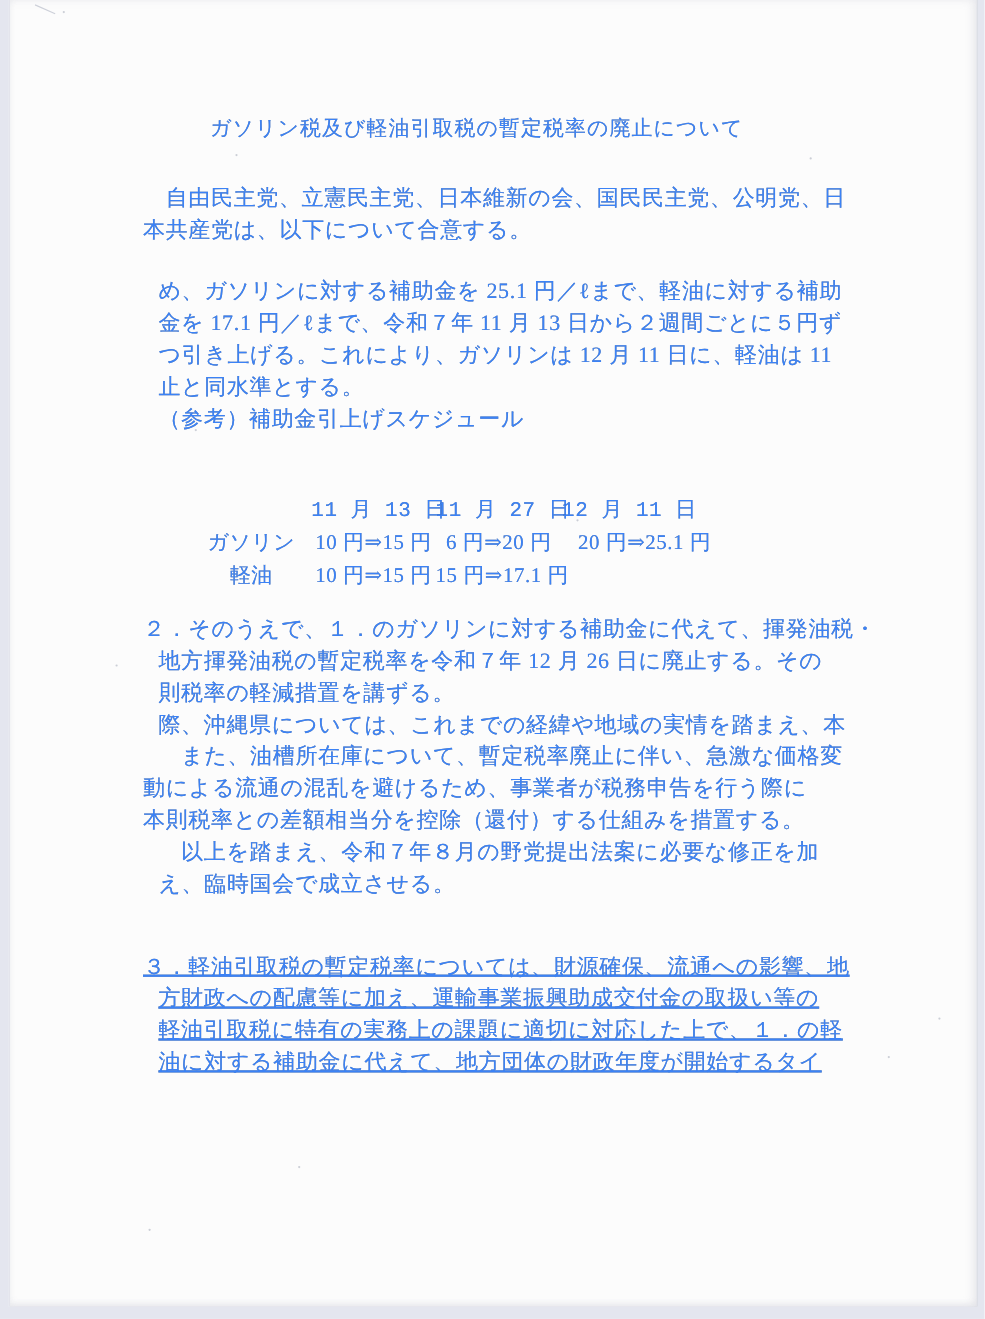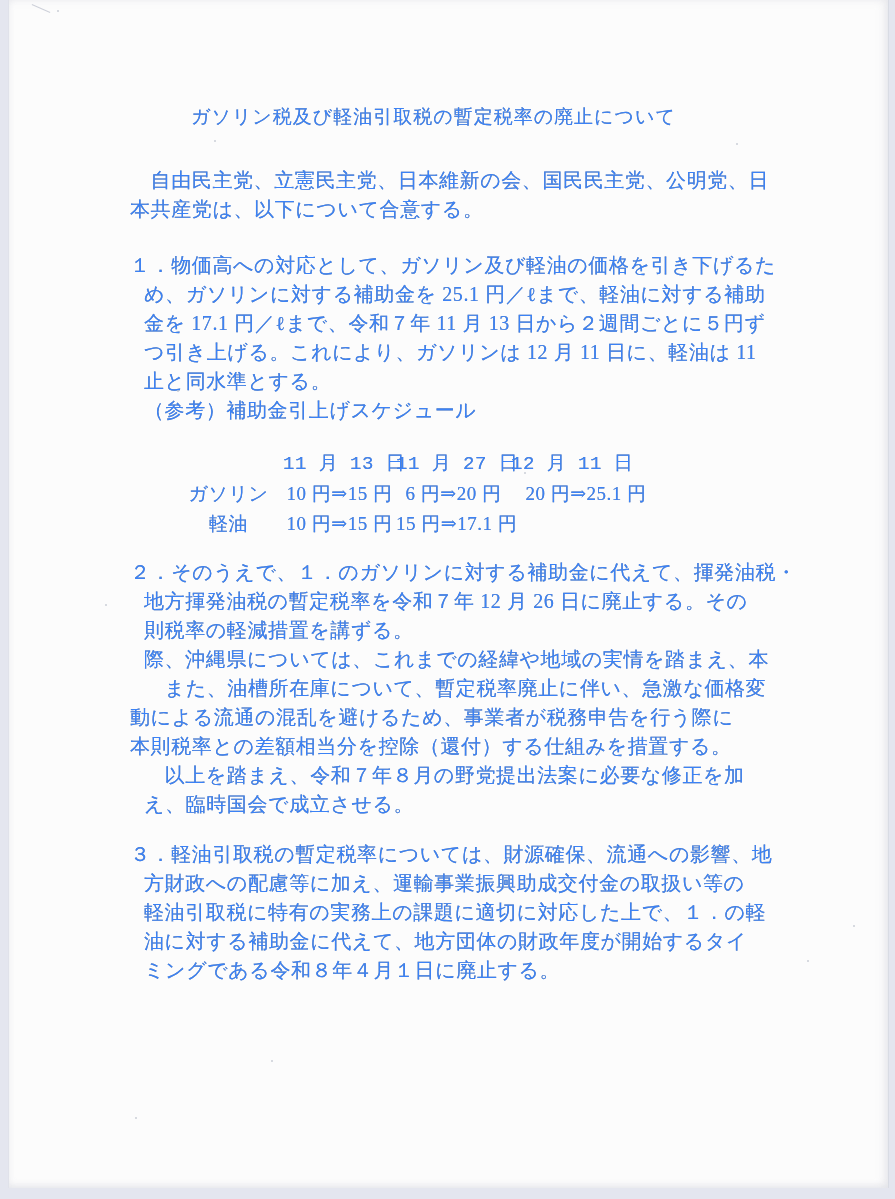--- a/index.html
+++ b/index.html
@@ -100,21 +100,20 @@
   <div class="scratch"></div>
 
   <div class="title ink">ガソリン税及び軽油引取税の暫定税率の廃止について</div>
 
   <div class="block intro-block ink" style="top:166px;">
     <div class="line">　自由民主党、立憲民主党、日本維新の会、国民民主党、公明党、日</div>
     <div class="line">本共産党は、以下について合意する。</div>
   </div>
 
   <div class="block ink" style="top:251px;">
-    <div class="line outdent">１．物価高への対応として、ガソリン及び軽油の価格を引き下げるた</div>
     <div class="line">め、ガソリンに対する補助金を 25.1 円／ℓまで、軽油に対する補助</div>
     <div class="line">金を 17.1 円／ℓまで、令和７年 11 月 13 日から２週間ごとに５円ず</div>
     <div class="line">つ引き上げる。これにより、ガソリンは 12 月 11 日に、軽油は 11</div>
     <div class="line">止と同水準とする。</div>
     <div class="line">（参考）補助金引上げスケジュール</div>
   </div>
 
   <div class="table ink">
     <span class="tcell"></span>
     <span class="tcell thead-cell">11 月 13 日</span>
@@ -137,26 +136,25 @@
     <div class="line">地方揮発油税の暫定税率を令和７年 12 月 26 日に廃止する。その</div>
     <div class="line">則税率の軽減措置を講ずる。</div>
     <div class="line">際、沖縄県については、これまでの経緯や地域の実情を踏まえ、本</div>
     <div class="line">　また、油槽所在庫について、暫定税率廃止に伴い、急激な価格変</div>
     <div class="line outdent">動による流通の混乱を避けるため、事業者が税務申告を行う際に</div>
     <div class="line outdent">本則税率との差額相当分を控除（還付）する仕組みを措置する。</div>
     <div class="line">　以上を踏まえ、令和７年８月の野党提出法案に必要な修正を加</div>
     <div class="line">え、臨時国会で成立させる。</div>
   </div>
 
-  <div class="block ink" style="top:840px;">
+  <div class="block ink" style="top:865px;text-decoration:underline;">
     <div class="line outdent">３．軽油引取税の暫定税率については、財源確保、流通への影響、地</div>
     <div class="line">方財政への配慮等に加え、運輸事業振興助成交付金の取扱い等の</div>
     <div class="line">軽油引取税に特有の実務上の課題に適切に対応した上で、１．の軽</div>
     <div class="line">油に対する補助金に代えて、地方団体の財政年度が開始するタイ</div>
-    <div class="line">ミングである令和８年４月１日に廃止する。</div>
   </div>
 
   <div class="speck" style="left:48px; top:10px;"></div>
   <div class="speck" style="left:205px; top:140px;"></div>
   <div class="speck" style="left:727px; top:143px;"></div>
   <div class="speck" style="left:168px; top:390px;"></div>
   <div class="speck" style="left:515px; top:472px;"></div>
   <div class="speck" style="left:96px; top:604px;"></div>
   <div class="speck" style="left:844px; top:925px;"></div>
   <div class="speck" style="left:798px; top:960px;"></div>

